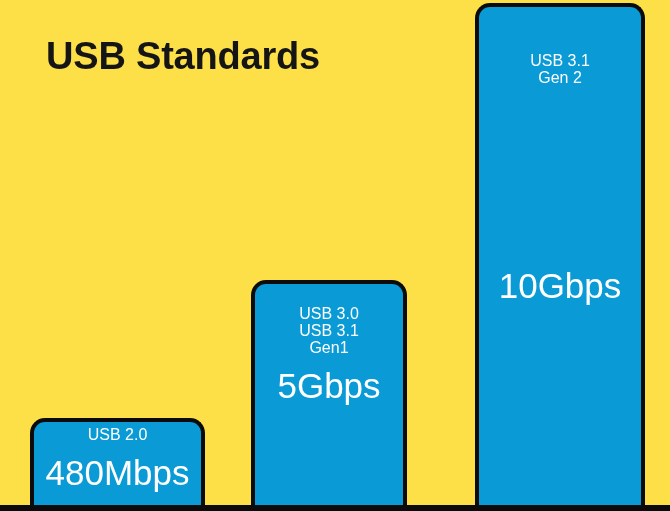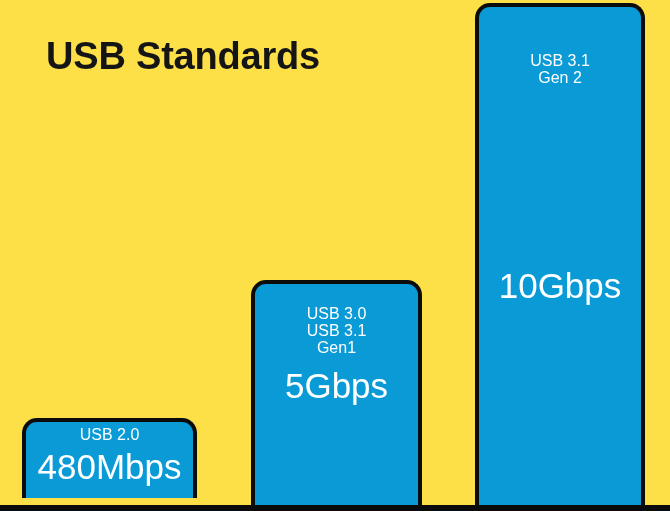--- a/index.html
+++ b/index.html
@@ -50,32 +50,32 @@
     color: #ffffff;
     white-space: nowrap;
   }
   .speed-line {
     font-size: 35px;
     color: #ffffff;
     white-space: nowrap;
   }
   
   #bar-usb20 {
-    left: 22px;
+    left: 30px;
     top: 418px;
     width: 175px;
-    height: 80px;
+    height: 93px;
   }
   #bar-usb20 .bar-labels { top: 5px; }
-  #bar-usb20 .speed-line { margin-top: 4px; }
+  #bar-usb20 .speed-line { margin-top: 10px; }
   
   #bar-usb30 {
     left: 251px;
     top: 280px;
-    width: 171px;
+    width: 156px;
     height: 231px;
   }
   #bar-usb30 .bar-labels { top: 22px; }
   #bar-usb30 .speed-line { margin-top: 10px; text-align: center; }
   
   #bar-usb31gen2 {
     left: 475px;
     top: 3px;
     width: 170px;
     height: 508px;

